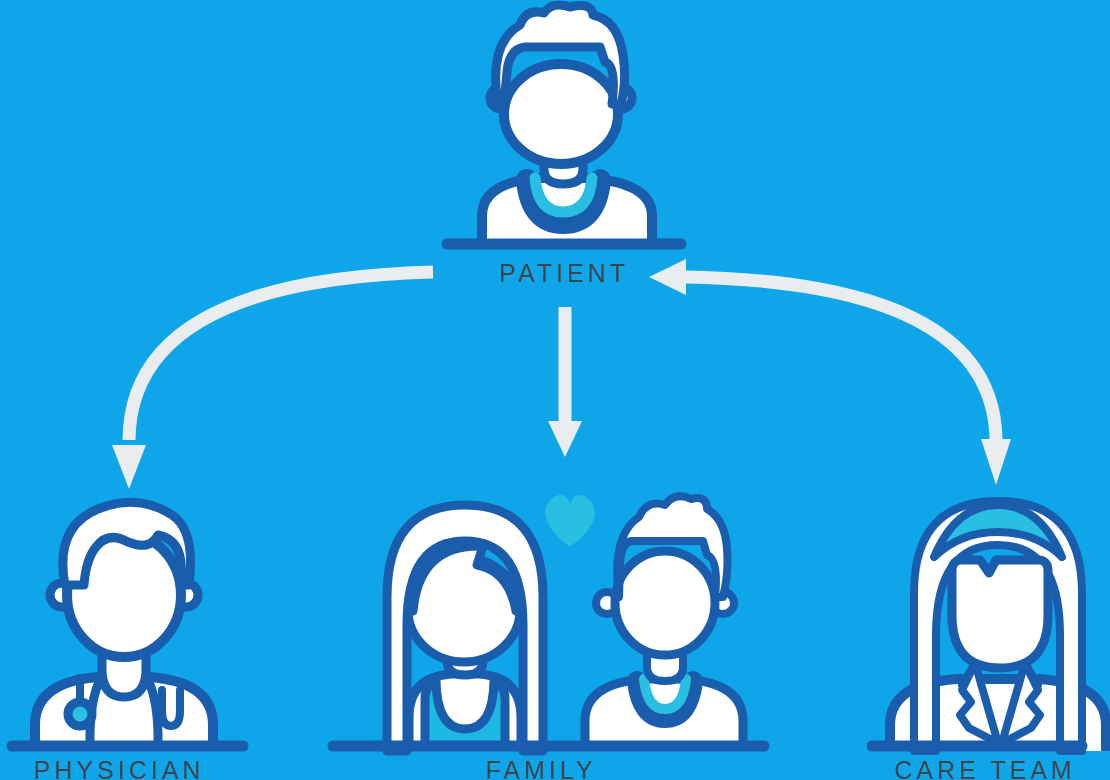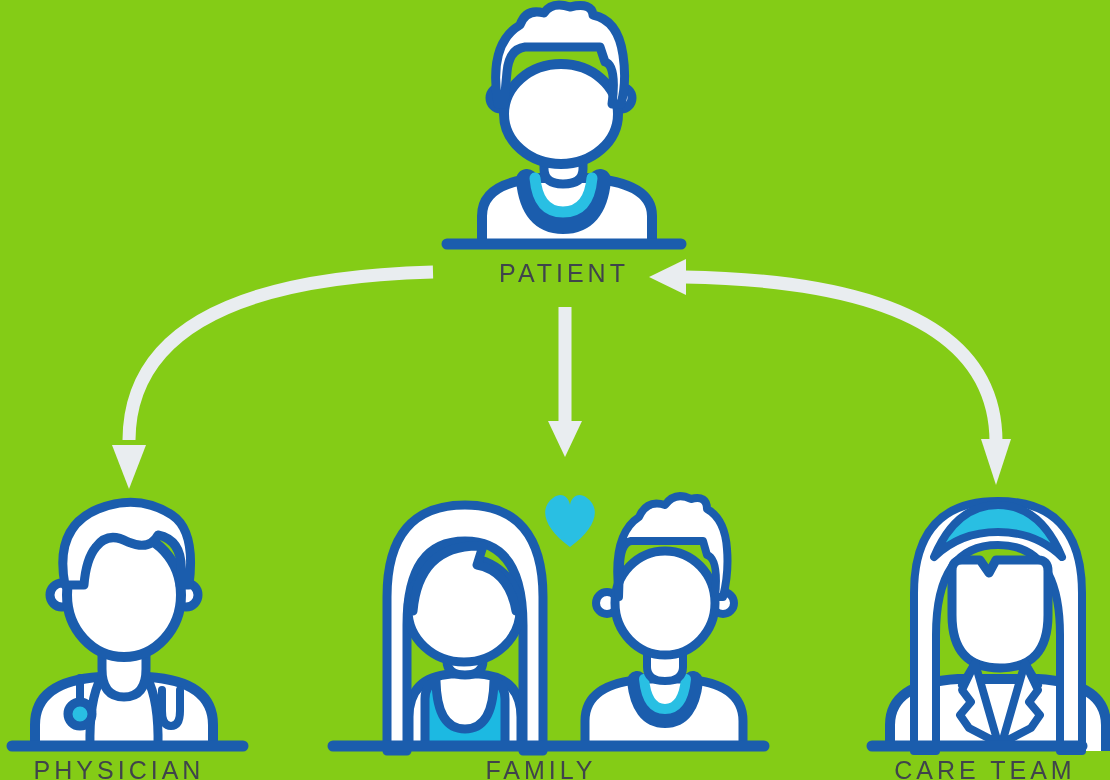--- a/index.html
+++ b/index.html
@@ -34,21 +34,21 @@
   .f-n{fill:none;}
   .f-c{fill:var(--accent-cyan);}
   .f-t{fill:var(--tank-cyan);}
   .arrowhead{fill:var(--arrow-gray);}
   .arrowline{stroke:var(--arrow-gray);fill:none;}
   .groundline{stroke:var(--outline-blue);stroke-linecap:round;}
 </style>
 </head>
 <body>
 
-<div id="stage" style="background: #84cc16; text-align: center;">
+<div id="stage" style="background: #0ea5e9; text-align: center;">
 
   <svg class="icon" style="left:440px;top:0px" width="250" height="250" viewBox="0 0 250 250">
 
     <path class="s-b f-w" stroke-width="10" d="M42,249 L42,216 Q42,182 100,178 L146,178 Q212,182 212,216 L212,249"></path>
 
     <path class="s-b f-n" stroke-width="22" stroke-linecap="round" d="M87,180 Q91,223 123,223 Q156,223 160,180"></path>
 
     <path class="s-c f-n" stroke-width="11" stroke-linecap="round" d="M95,178 Q98,212 123,212 Q149,212 152,178"></path>
 
     <path class="s-b f-w" stroke-width="9" d="M104,150 L104,169 Q104,184 123,184 Q143,184 143,169 L143,150"></path>

